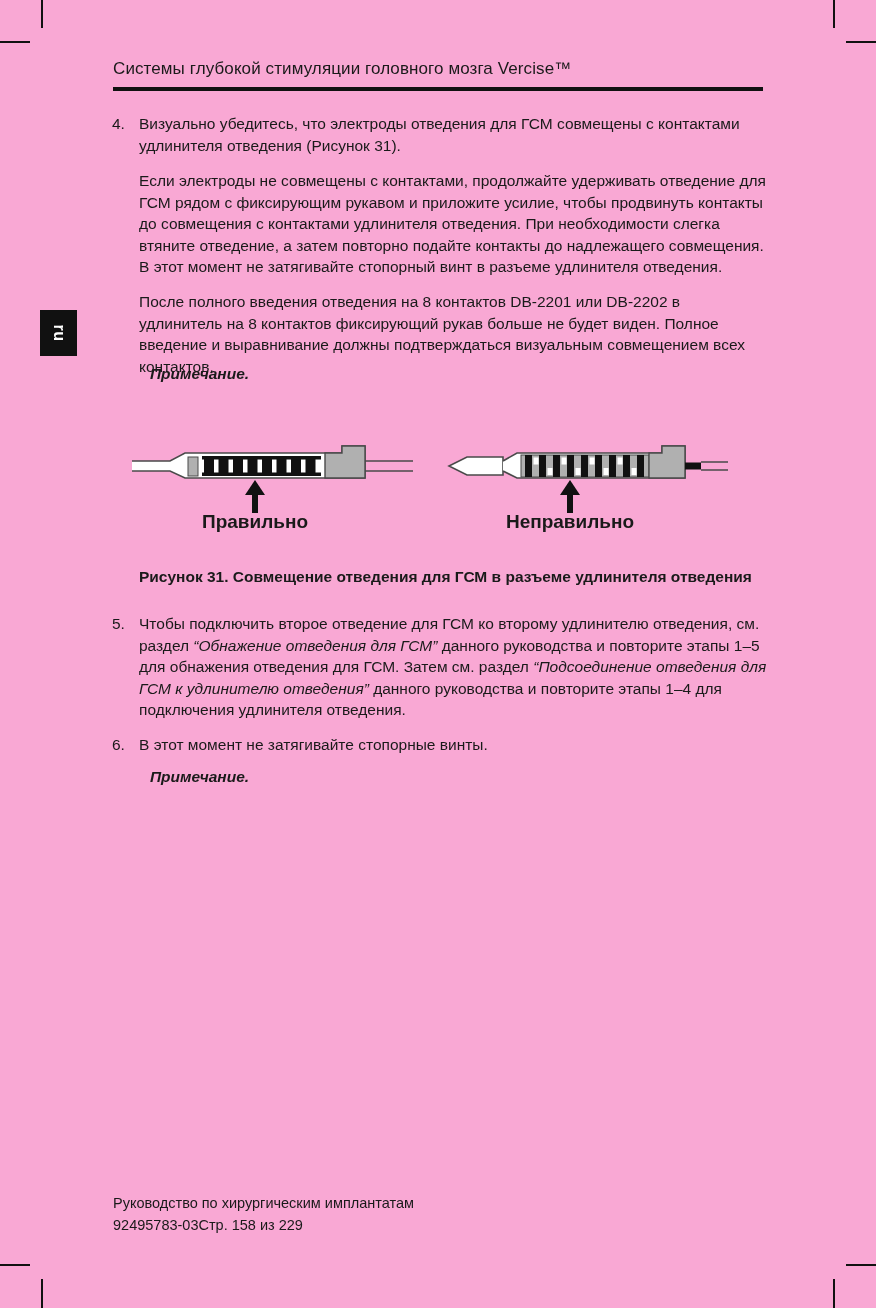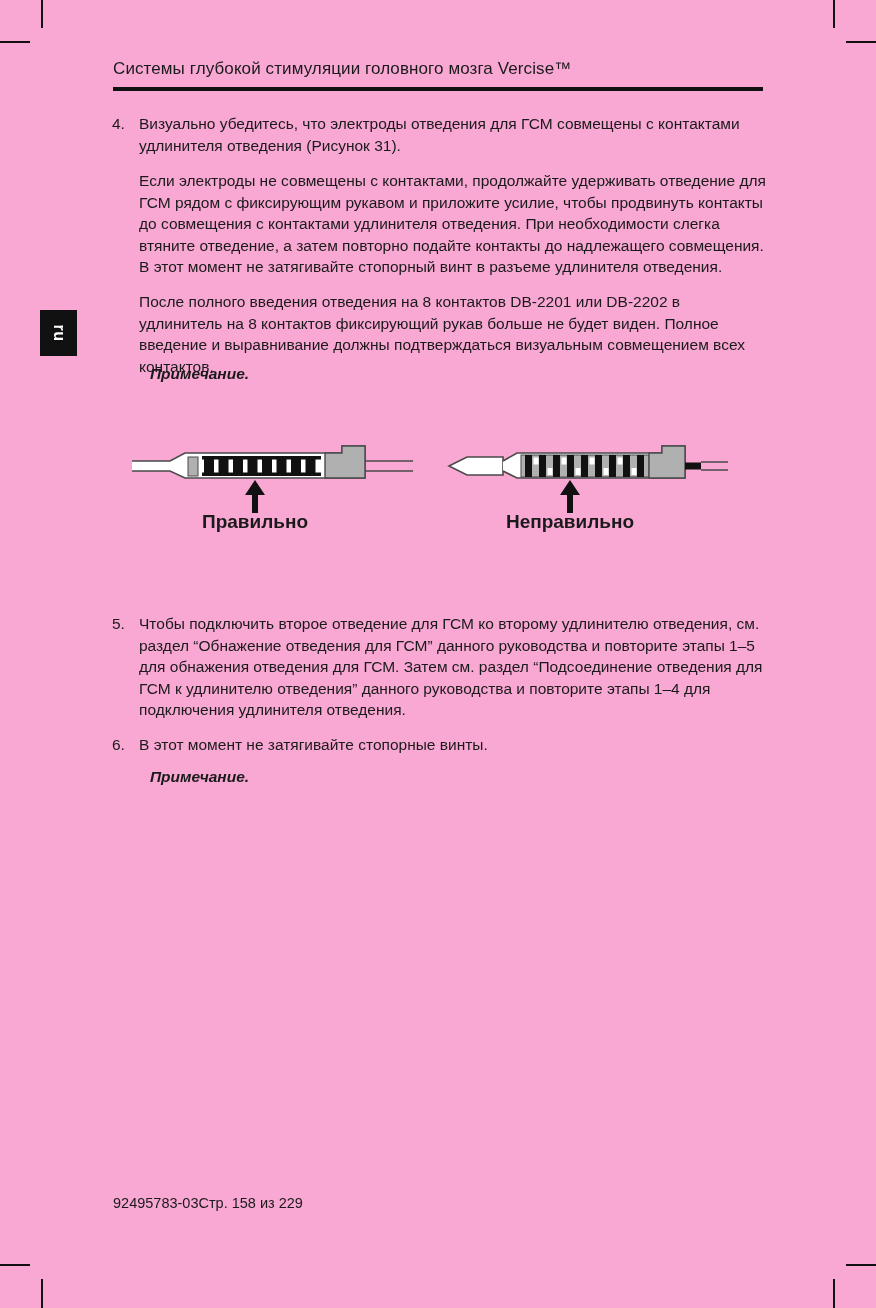--- a/index.html
+++ b/index.html
@@ -46,21 +46,21 @@
   .step { position: absolute; left: 112px; width: 656px; display: flex; }
   .step .num { width: 27px; flex: 0 0 27px; }
   .step .txt { flex: 1; }
 
   .para { position: absolute; left: 139px; width: 628px; }
 
   .note { position: absolute; left: 139px; width: 628px; display: flex; text-align: center; }
   .note .note-label { width: 121px; flex: 0 0 121px; font-weight: bold; font-style: italic; }
   .note .note-body { flex: 1; font-style: italic; }
 
-  .it { }
+  .it { font-style: italic; }
 
   .figure { position: absolute; left: 130px; top: 445px; width: 625px; height: 95px; }
   .fig-diagram { position: absolute; top: 0; }
   .fig-diagram.left { left: 0; }
   .fig-diagram.right { left: 315px; }
   .fig-label {
     position: absolute; top: 66px; width: 180px; text-align: center;
     font-size: 19px; font-weight: bold; white-space: nowrap;
   }
   .fig-label.left { left: 35px; }
@@ -165,34 +165,36 @@
       <g>
         <polygon points="115,50 125,35 135,50" fill="#111111"></polygon>
         <rect x="122" y="47" width="6" height="21" fill="#111111"></rect>
       </g>
     </svg>
 
     <div class="fig-label left">Правильно</div>
     <div class="fig-label right">Неправильно</div>
   </div>
 
+  <div class="fig-caption">Рисунок 31. Совмещение отведения для ГСМ в разъеме удлинителя отведения</div>
 
   <div class="step body-text" style="top:613px;">
     <span class="num">5.</span>
     <span class="txt"><span>Чтобы подключить второе отведение для ГСМ ко второму удлинителю отведения, см. раздел </span><span class="it">“Обнажение отведения для ГСМ”</span><span> данного руководства и повторите этапы 1–5 для обнажения отведения для ГСМ. Затем см. раздел </span><span class="it">“Подсоединение отведения для ГСМ к удлинителю отведения”</span><span> данного руководства и повторите этапы 1–4 для подключения удлинителя отведения.</span></span>
   </div>
 
   <div class="step body-text" style="top:734px;">
     <span class="num">6.</span>
     <span class="txt">В этот момент не затягивайте стопорные винты.</span>
   </div>
 
   <div class="note body-text" style="top:766px;">
     <span class="note-label">Примечание.</span>
   </div>
 
   <div class="footer">
+    <div>Руководство по хирургическим имплантатам</div>
     <div>
       <span class="doc-number">92495783-03</span><span>Стр. 158 из 229</span>
     </div>
   </div>
 
 </div>
 
 </body></html>

